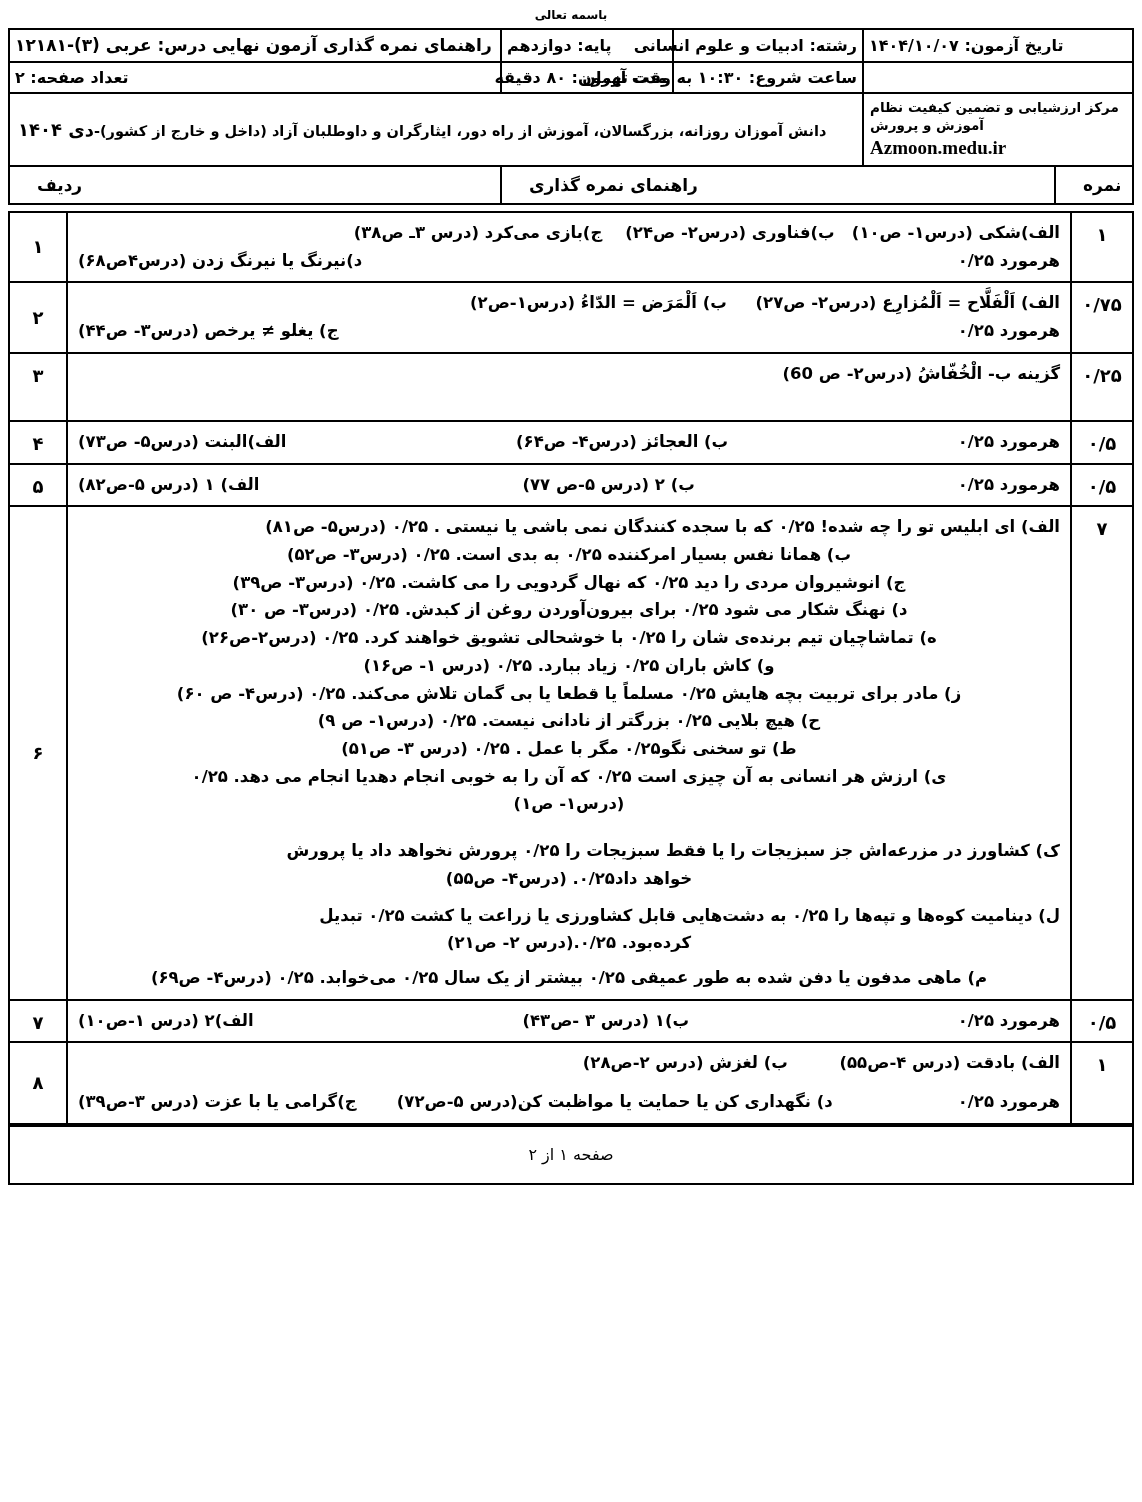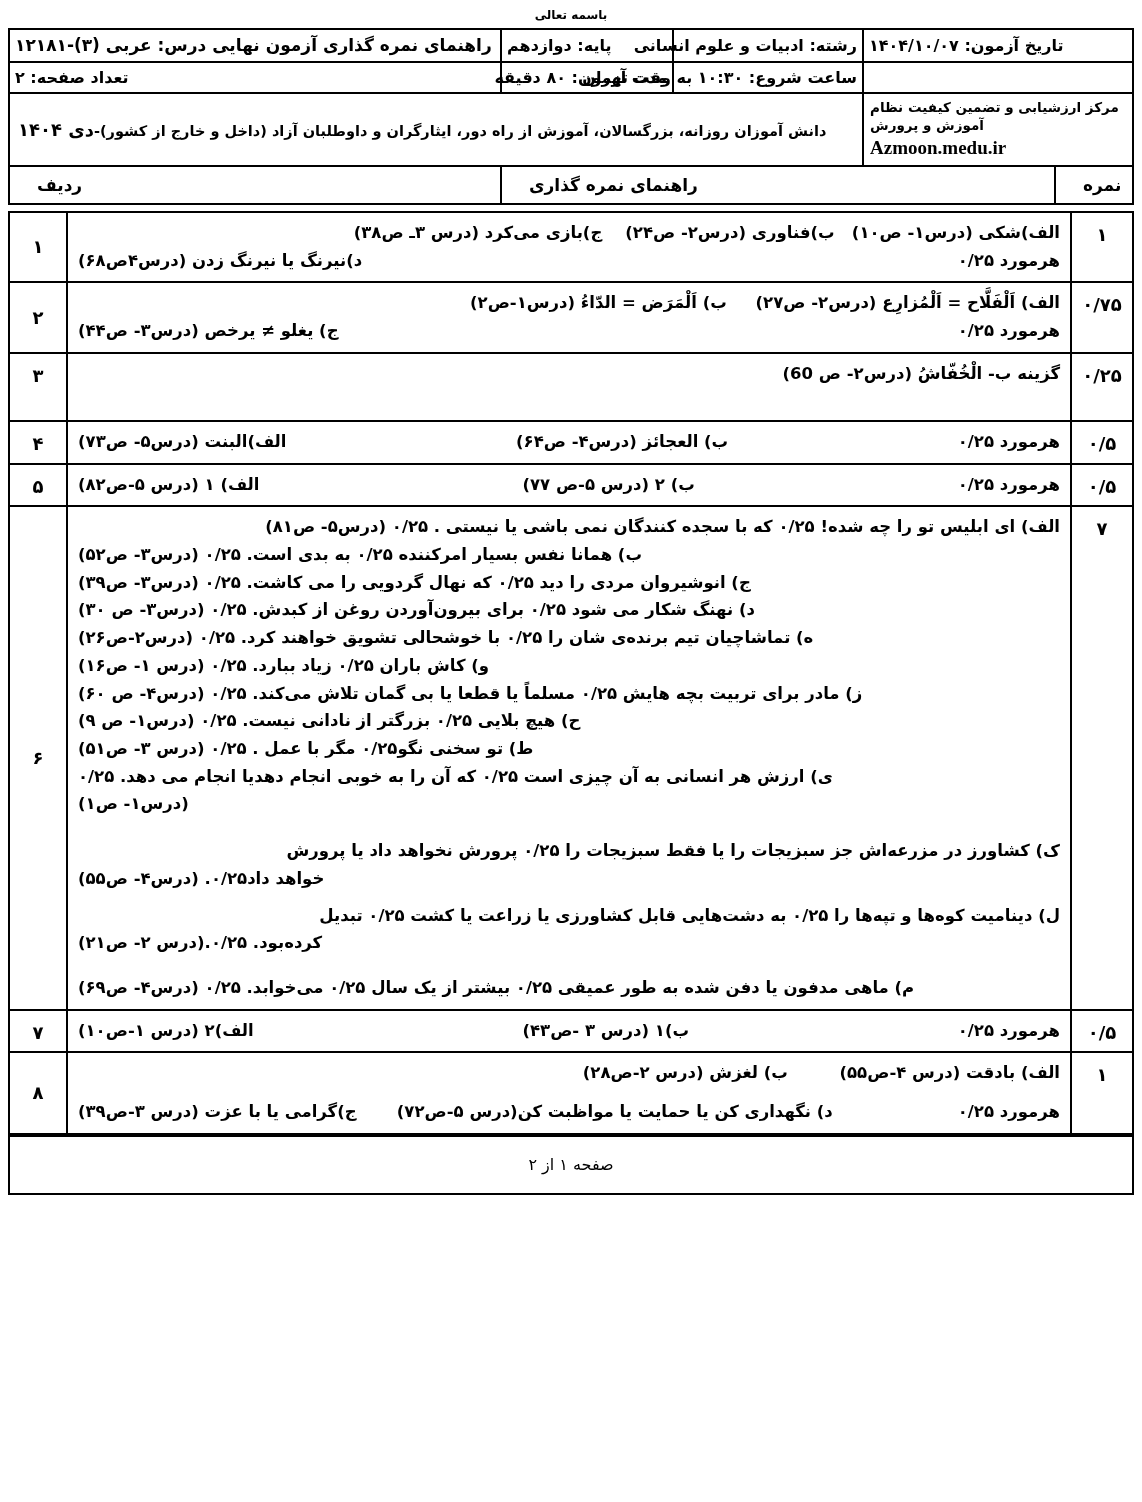--- a/index.html
+++ b/index.html
@@ -113,21 +113,21 @@
     font-size: 16.5px;
     line-height: 1.62;
   }
   .ans-line {
     display: block;
     font-weight: bold;
     margin: 1px 0;
   }
   .ans-line.right  { text-align: right; }
   .ans-line.justify{ text-align: justify; text-align-last: right; }
-  .ans-line.left   { text-align: left; }
+  .ans-line.left   { text-align: center; }
   .per-line {
     display: flex;
     justify-content: space-between;
     font-weight: bold;
   }
   .per-label { font-weight: bold; }
 
   
   .footer td {
     text-align: center;
@@ -265,21 +265,21 @@
           <span class="ans-line left">و) کاش باران ۰/۲۵ زیاد ببارد. ۰/۲۵ (درس ۱- ص۱۶)</span>
           <span class="ans-line left">ز) مادر برای تربیت بچه هایش ۰/۲۵ مسلماً یا  قطعا یا بی گمان  تلاش می‌کند. ۰/۲۵ (درس۴- ص ۶۰)</span>
           <span class="ans-line left">ح) هیچ بلایی ۰/۲۵ بزرگتر از نادانی نیست. ۰/۲۵ (درس۱- ص ۹)</span>
           <span class="ans-line left">ط) تو سخنی نگو۰/۲۵ مگر با عمل . ۰/۲۵ (درس ۳- ص۵۱)</span>
           <span class="ans-line left">ی) ارزش هر انسانی به آن چیزی است ۰/۲۵ که آن را به خوبی انجام دهدیا انجام می دهد. ۰/۲۵</span>
           <span class="ans-line left">(درس۱- ص۱)</span>
           <span class="ans-line justify" style="margin-top:20px">ک) کشاورز در مزرعه‌اش جز سبزیجات را یا فقط سبزیجات را ۰/۲۵ پرورش نخواهد داد یا پرورش</span>
           <span class="ans-line left">خواهد داد۰/۲۵. (درس۴- ص۵۵)</span>
           <span class="ans-line justify" style="margin-top:10px">ل) دینامیت کوه‌ها و تپه‌ها را ۰/۲۵ به دشت‌هایی قابل کشاورزی یا زراعت یا کشت ۰/۲۵ تبدیل</span>
           <span class="ans-line left">کرده‌بود. ۰/۲۵.(درس ۲- ص۲۱)</span>
-          <span class="ans-line left" style="margin-top:18px">م) ماهی مدفون یا دفن شده به طور عمیقی ۰/۲۵ بیشتر از یک سال ۰/۲۵  می‌خوابد. ۰/۲۵ (درس۴- ص۶۹)</span>
+          <span class="ans-line left" style="margin-top:8px">م) ماهی مدفون یا دفن شده به طور عمیقی ۰/۲۵ بیشتر از یک سال ۰/۲۵  می‌خوابد. ۰/۲۵ (درس۴- ص۶۹)</span>
         </td>
         <td class="col-num mid">۶</td>
       </tr>
 
       <tr>
         <td class="col-score">۰/۵</td>
         <td class="body-cell">
           <span class="ans-line per-line">
             <span class="per-label">هرمورد ۰/۲۵</span>
             <span>ب)۱ (درس ۳ -ص۴۳)</span>

